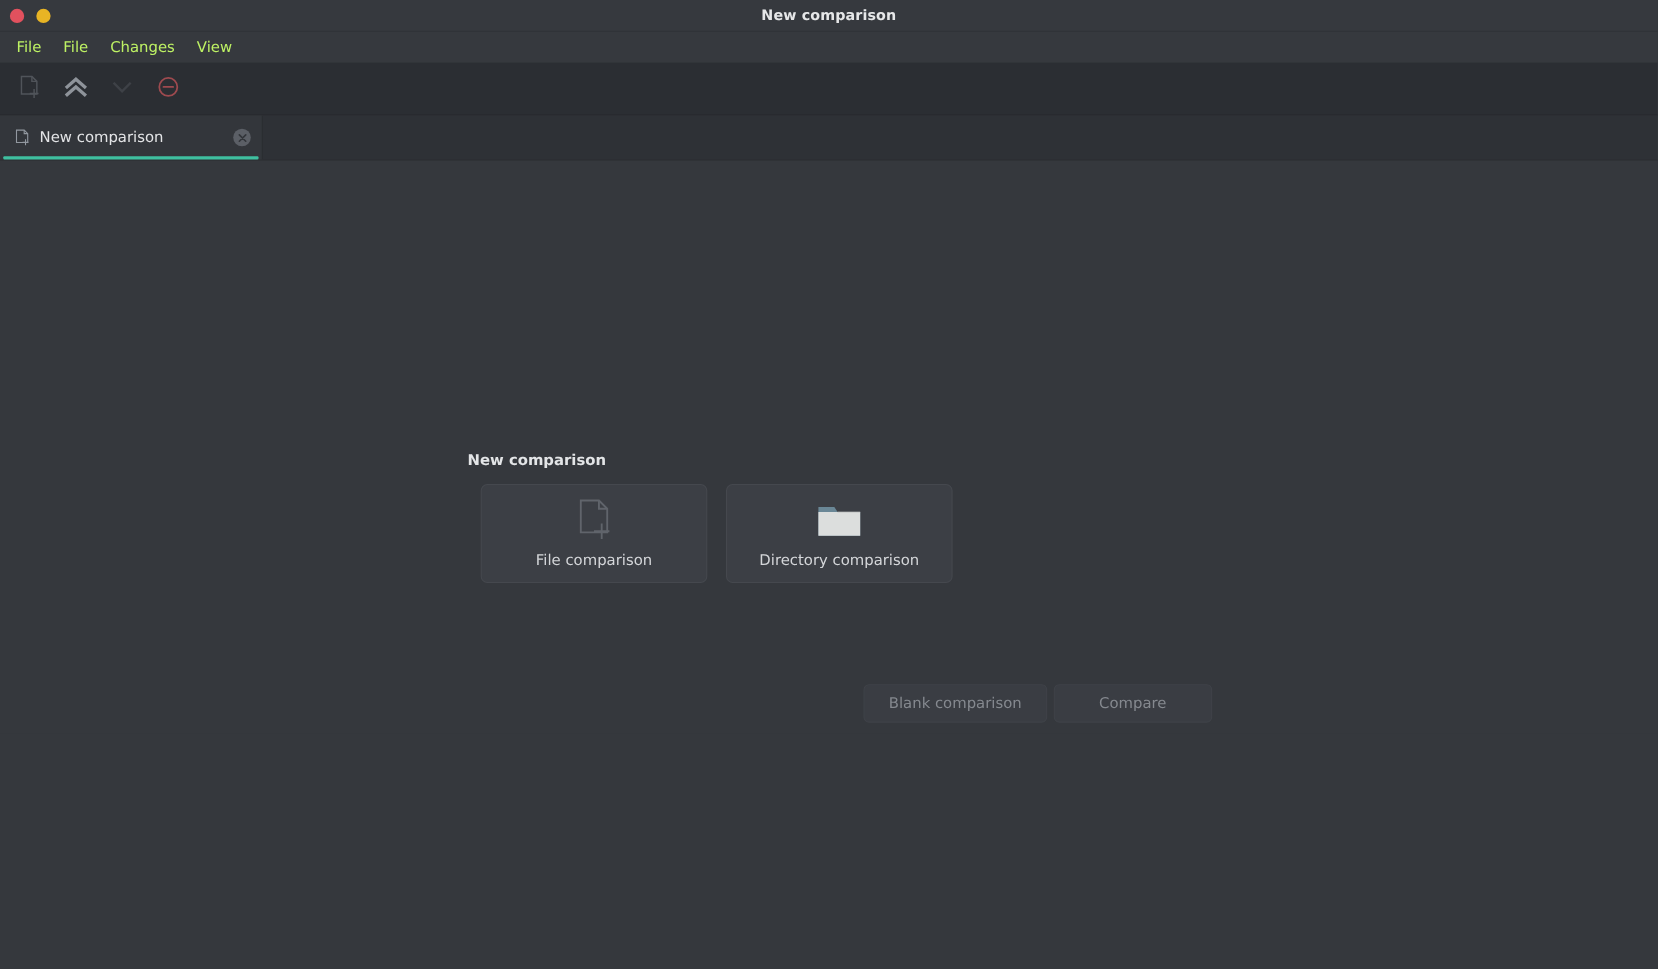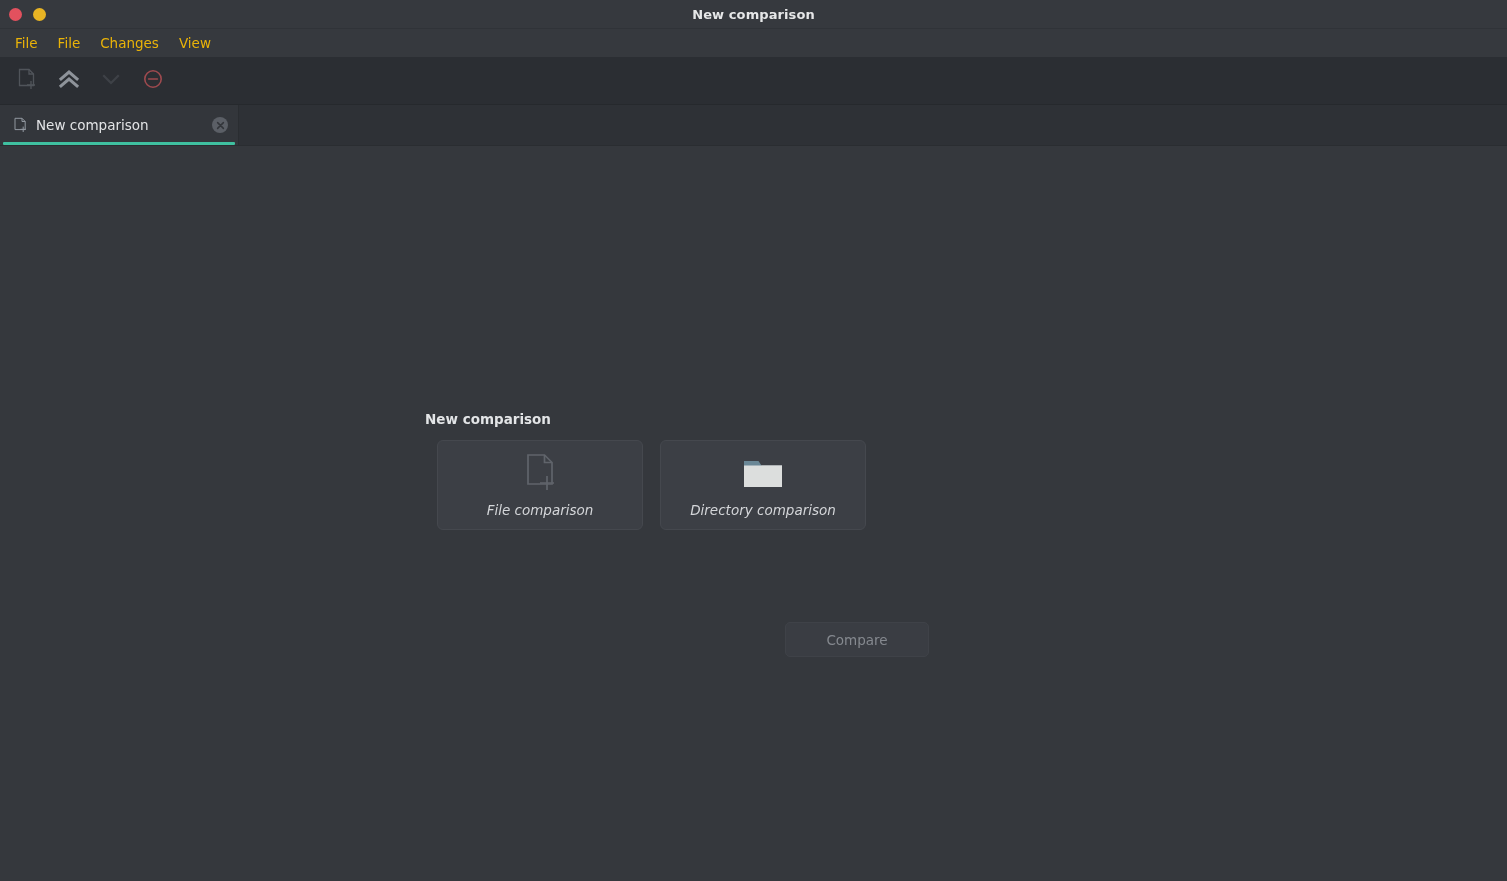--- a/index.html
+++ b/index.html
@@ -60,21 +60,21 @@
   .menubar {
     height: 28px;
     min-height: 28px;
     background: #36393e;
     display: flex;
     align-items: center;
     padding-left: 5px;
   }
   .menu-item {
     font-size: 13.5px;
-    color: #eab308;
+    color: #bef264;
     padding: 3px 10px;
     border-radius: 3px;
     cursor: default;
     white-space: nowrap;
   }
 
   
   .toolbar {
     height: 48px;
     min-height: 48px;
@@ -176,21 +176,20 @@
     height: 90px;
     background: #3c3f45;
     border: 1px solid #45484e;
     border-radius: 6px;
     display: flex;
     flex-direction: column;
     align-items: center;
     justify-content: center;
     gap: 8px;
     cursor: default;
-    font-style: italic;
   }
   .card-icon {
     width: 46px;
     height: 42px;
     display: flex;
     align-items: center;
     justify-content: center;
   }
   .card-label {
     font-size: 13.5px;
@@ -326,18 +325,19 @@
             <path d="M19.5 9.5 H40" stroke="#b9bcbb" stroke-width="0.7"></path>
           </svg>
         </span>
         <span class="card-label">Directory comparison</span>
       </div>
 
 
     </div>
 
     <div class="actions">
+      <div class="btn wide">Blank comparison</div>
       <div class="btn wide2">Compare</div>
     </div>
 
   </div>
 
 </div>
 
 </body></html>

